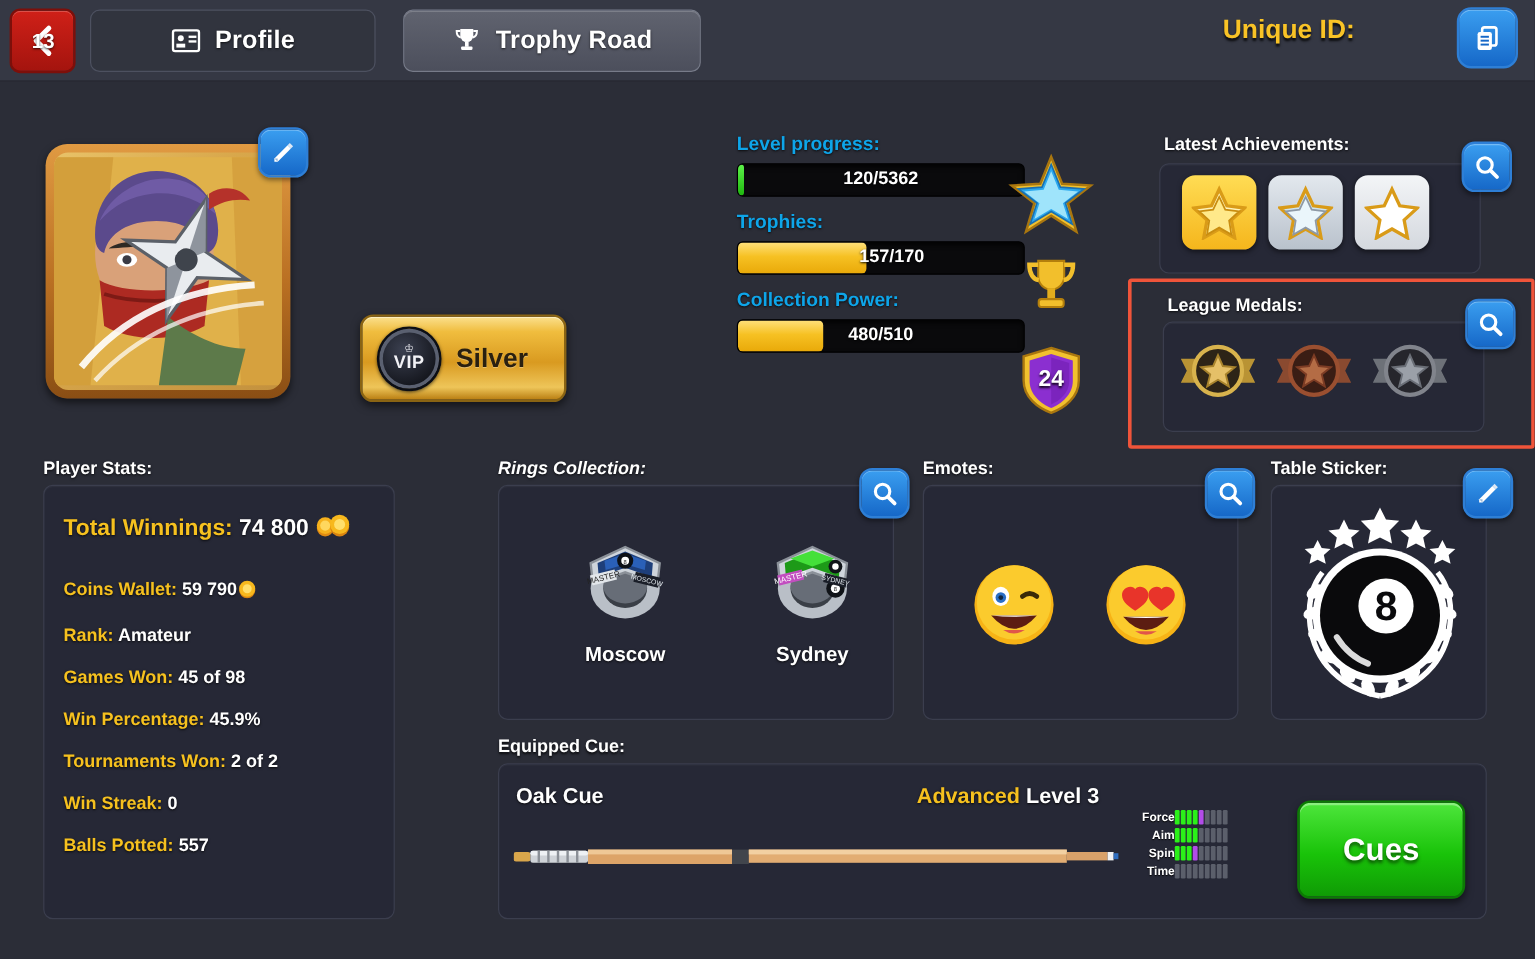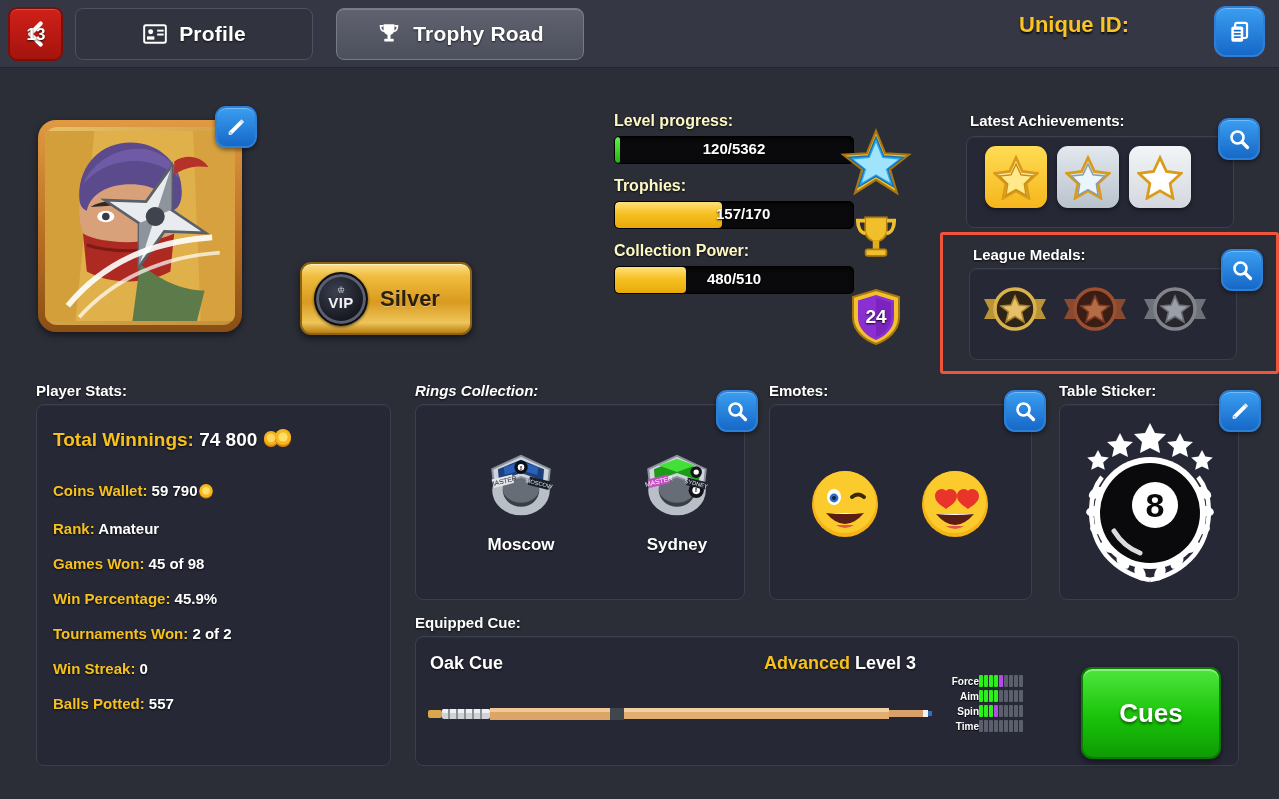--- a/index.html
+++ b/index.html
@@ -88,21 +88,21 @@
     border: 2px solid #0c0e14;
     display:flex; align-items:center; justify-content:center; flex-direction:column;
     box-shadow: inset 0 0 0 3px #5a6070, 0 1px 3px rgba(0,0,0,.6);
   }
   .vip-circle .crown { font-size: 9px; color:#e8e8ee; line-height: 7px; }
   .vip-circle .vip-t { font-size: 15px; font-weight: bold; color: #f2f2f6; letter-spacing: .5px;}
   .vip-tier { font-size: 22px; font-weight: bold; color: #2a2010; text-shadow: 0 1px 0 rgba(255,255,255,.3); }
 
   
   .bars { position: absolute; left: 614px; top: 112px; width: 300px; }
-  .bar-label { color:#fef9c3; font-size: 16px; font-weight: bold; margin-bottom: 6px;
+  .bar-label { color:#0ea5e9; font-size: 16px; font-weight: bold; margin-bottom: 6px;
                text-shadow: 0 1px 2px rgba(0,0,0,.8); }
   .bar-row { position: relative; margin-bottom: 13px; }
   .bar-track {
     width: 240px; height: 28px; background: #0a0a0c; border-radius: 5px;
     border: 1px solid #000; position: relative; overflow: hidden;
     box-shadow: inset 0 2px 4px rgba(0,0,0,.8);
   }
   .bar-fill { height: 100%; border-radius: 4px; }
   .fill-green { background: linear-gradient(180deg,#5df24a 0%, #1fb80f 100%); }
   .fill-gold  { background: linear-gradient(180deg,#ffe07a 0%, #f6c123 45%, #e9a909 100%); }
@@ -162,21 +162,21 @@
     border: 3px solid #f0543a; border-radius: 3px;
   }
   .lm-title { position:absolute; left: 30px; top: 11px; }
   .lm-panel { position:absolute; left: 26px; top: 33px; width: 268px; height: 92px; }
   .lm-row { display:flex; gap: 18px; padding: 12px 0 0 14px; }
   .lm-medal { width: 62px; height: 56px; position:relative; cursor:pointer; }
   .lm-mag { position:absolute; left: 278px; top: 14px; }
 
   
   .ps-sec { position:absolute; left: 36px; top: 382px; }
-  .ps-panel { position:absolute; left: 36px; top: 404px; width: 355px; height: 362px; padding: 22px 0 0 16px; }
+  .ps-panel { position:absolute; left: 36px; top: 404px; width: 293px; height: 362px; padding: 22px 0 0 16px; }
   .ps-total { color:#f6c11f; font-size: 19px; font-weight: bold; margin-bottom: 28px;
               text-shadow: 0 1px 2px rgba(0,0,0,.8); }
   .ps-total .val { color:#fff; }
   .ps-item { color:#f6c11f; font-size: 15px; font-weight: bold; margin-bottom: 18px;
              text-shadow: 0 1px 2px rgba(0,0,0,.8); }
   .ps-item .val { color:#fff; }
   .coin-glyph { display:inline-block; vertical-align:-3px; }
 
   
   .rings-sec { position:absolute; left: 415px; top: 382px; font-style: italic; }
@@ -211,21 +211,21 @@
   .cue-img { position:absolute; left: 12px; top: 66px; width: 505px; height: 22px; }
   .cue-stats { position:absolute; left: 533px; top: 38px; }
   .stat-line { display:flex; align-items:center; gap: 0; margin-bottom: 3px; }
   .stat-name { color:#fff; font-size: 10px; font-weight:bold; width: 30px; text-align:right;
                text-shadow: 0 1px 1px #000; }
   .seg-wrap { display:flex; gap: 1px; }
   .seg { width: 4px; height: 12px; border-radius: 1px; background:#5b5f6b; }
   .seg.on { background:#2bf019; }
   .seg.pur { background:#b24ce8; }
   .cues-btn {
-    position:absolute; left: 665px; top: 30px; width: 140px; height: 92px;
+    position:absolute; left: 665px; top: 30px; width: 140px; height: 82px;
     background: linear-gradient(180deg,#4ee63c 0%, #19c309 55%, #0f9b05 100%);
     border: 2px solid #0c7a04; border-radius: 11px;
     display:flex; align-items:center; justify-content:center; cursor:pointer;
     box-shadow: inset 0 2px 0 rgba(255,255,255,.35), 0 3px 6px rgba(0,0,0,.5);
   }
   .cues-btn span { color:#fff; font-size: 26px; font-weight:bold; text-shadow: 0 2px 3px rgba(0,0,0,.55); }
 </style>
 </head>
 <body>
 

